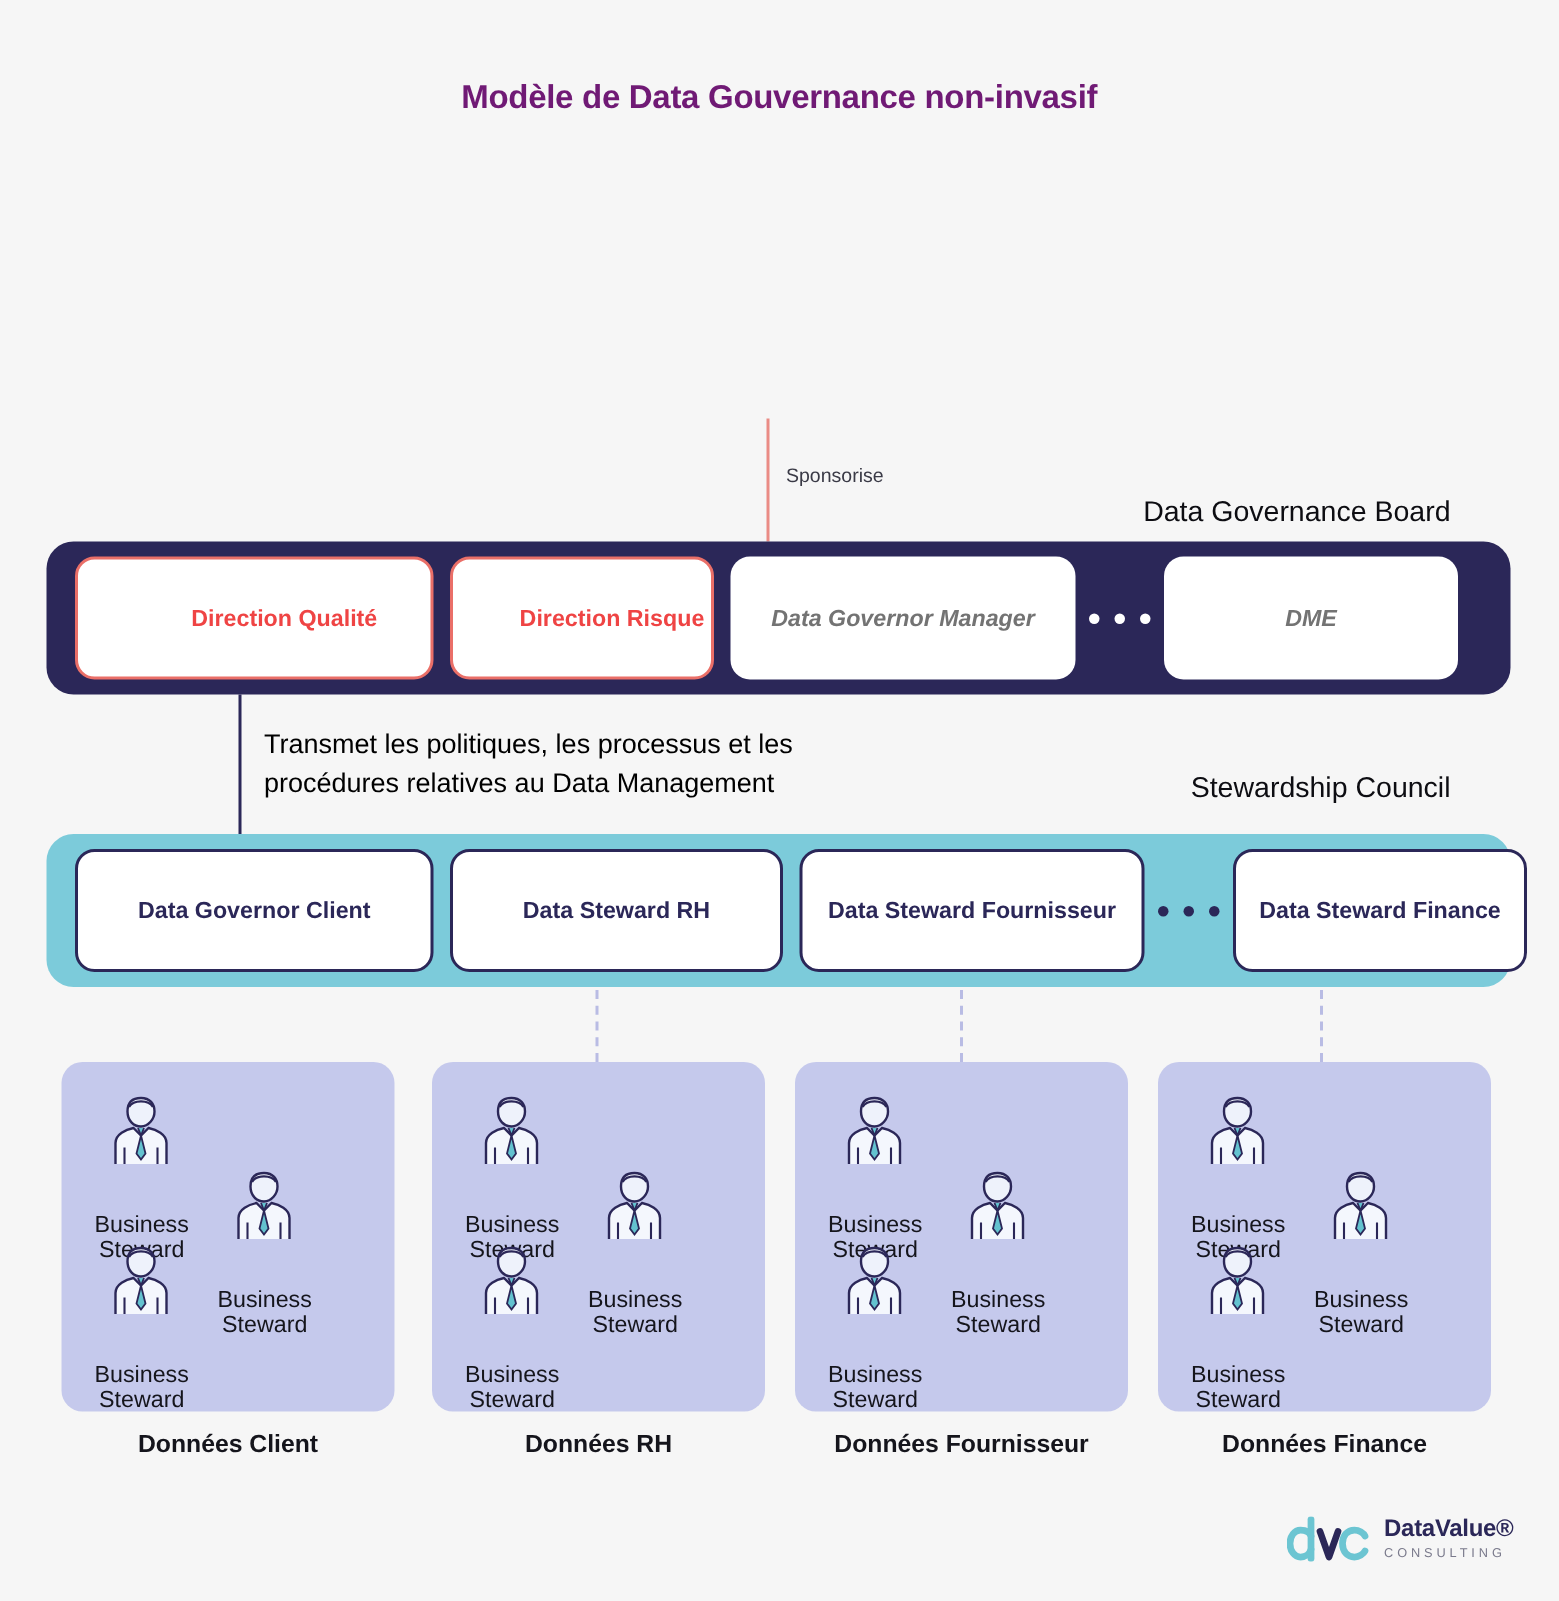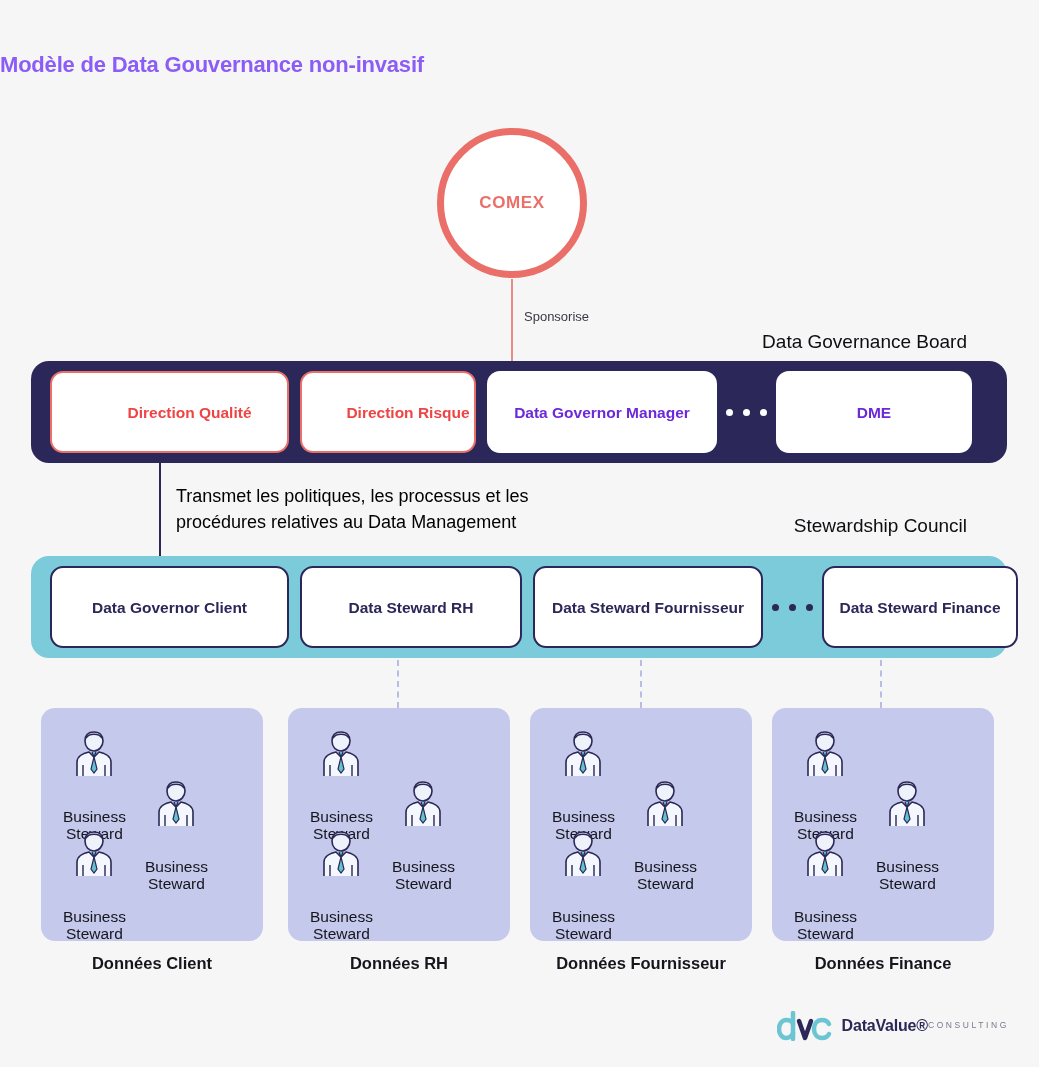--- a/index.html
+++ b/index.html
@@ -20,24 +20,25 @@
     width: 1039px;
     height: 1067px;
   }
 
   
   .page-title {
     position: absolute;
     top: 52px;
     left: 0;
     width: 1039px;
+    text-align: center;
     font-size: 22px;
     font-weight: bold;
     letter-spacing: -0.2px;
-    color: #8b5cf6;
+    color: #701a75;
   }
 
   
   .comex-circle {
     position: absolute;
     left: 437px;
     top: 128px;
     width: 150px;
     height: 150px;
     border-radius: 50%;
@@ -136,21 +137,22 @@
     height: 82px;
     flex: 0 0 auto;
   }
   .card-coral {
     border: 2.5px solid #ea6f68;
     color: #ef4444;
     padding-left: 40px;
   }
   .card-plain-navy {
     border: none;
-    color: #6d28d9;
+    color: #737373;
+    font-style: italic;
   }
   .card-navy-outline {
     border: 2.5px solid #2b2758;
     color: #2b2758;
   }
 
   
   .bar-board .card:nth-child(1) { width: 239px; margin-left: 9px; }
   .bar-board .card:nth-child(2) { width: 176px; margin-left: 11px; }
   .bar-board .card:nth-child(3) { width: 230px; margin-left: 11px; }
@@ -231,44 +233,41 @@
   
   .logo {
     position: absolute;
     right: 30px;
     bottom: 26px;
     display: flex;
     align-items: center;
     gap: 9px;
   }
   .logo-mark { width: 56px; height: 30px; display: block; }
-  .logo-text { display: flex; line-height: 1; }
+  .logo-text { display: flex; flex-direction: column; line-height: 1; }
   .logo-name {
     font-size: 16px;
     font-weight: bold;
     color: #2b2758;
     letter-spacing: -0.2px;
   }
   .logo-sub {
     font-size: 8.5px;
     letter-spacing: 2.6px;
     color: #7a7a8c;
     margin-top: 3px;
   }
 </style>
 </head>
 <body>
 
 <div id="canvas">
 
   <div class="page-title">Modèle de Data Gouvernance non-invasif</div>
 
-  <div class="comex-circle">
-    <span>COMEX</span>
-  </div>
   <div class="v-line-coral"></div>
   <div class="label-sponsorise">Sponsorise</div>
 
   <div class="section-caption caption-board">Data Governance Board</div>
   <div class="bar bar-board">
     <div class="card card-coral">Direction Qualité</div>
     <div class="card card-coral">Direction Risque</div>
     <div class="card card-plain-navy">Data Governor Manager</div>
     <div class="dots dots-light">
       <span></span>

